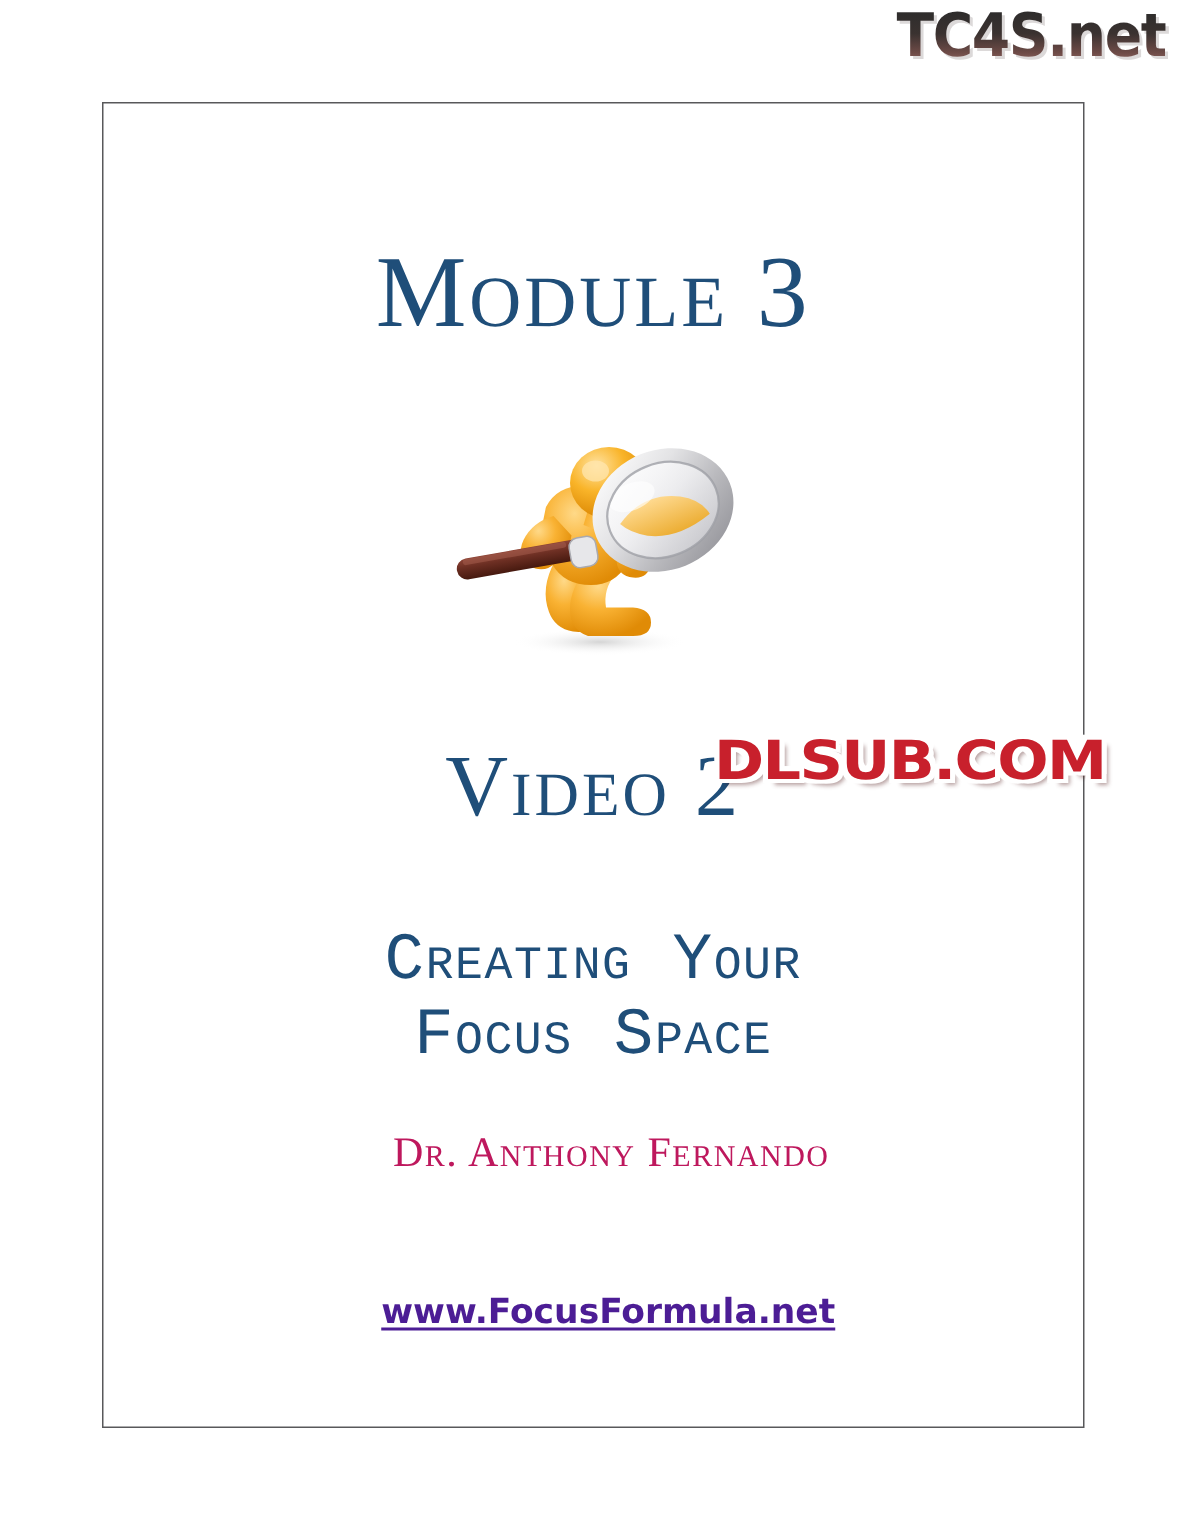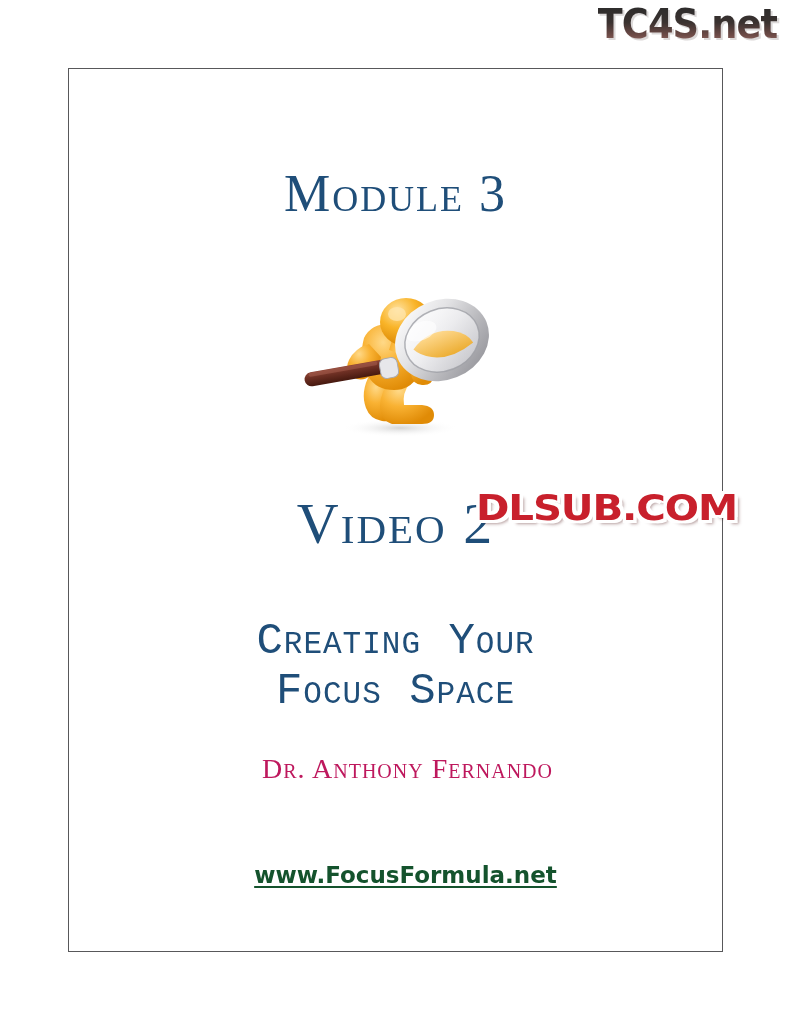--- a/index.html
+++ b/index.html
@@ -93,21 +93,21 @@
 
   
   #cover-title {
     position: absolute;
     left: 68px;
     top: 148px;
     width: 655px;
     text-align: center;
     font-family: "Liberation Serif", serif;
     font-variant: small-caps;
-    font-size: 52px;
+    font-size: 68px;
     line-height: 92px;
     color: #1f4e79;
     letter-spacing: 2px;
     white-space: nowrap;
   }
 
   
   #mascot {
     position: absolute;
     left: 296px;
@@ -199,21 +199,21 @@
     left: 68px;
     top: 860px;
     width: 655px;
     text-align: center;
   }
   #site-link {
     font-family: "DejaVu Sans", sans-serif;
     font-weight: bold;
     font-size: 23px;
     line-height: 30px;
-    color: #14532d;
+    color: #4c1d95;
     text-decoration: underline;
     text-underline-offset: 3px;
     white-space: nowrap;
     cursor: pointer;
     margin-left: 20px;
   }
 </style>
 </head>
 <body>
 

